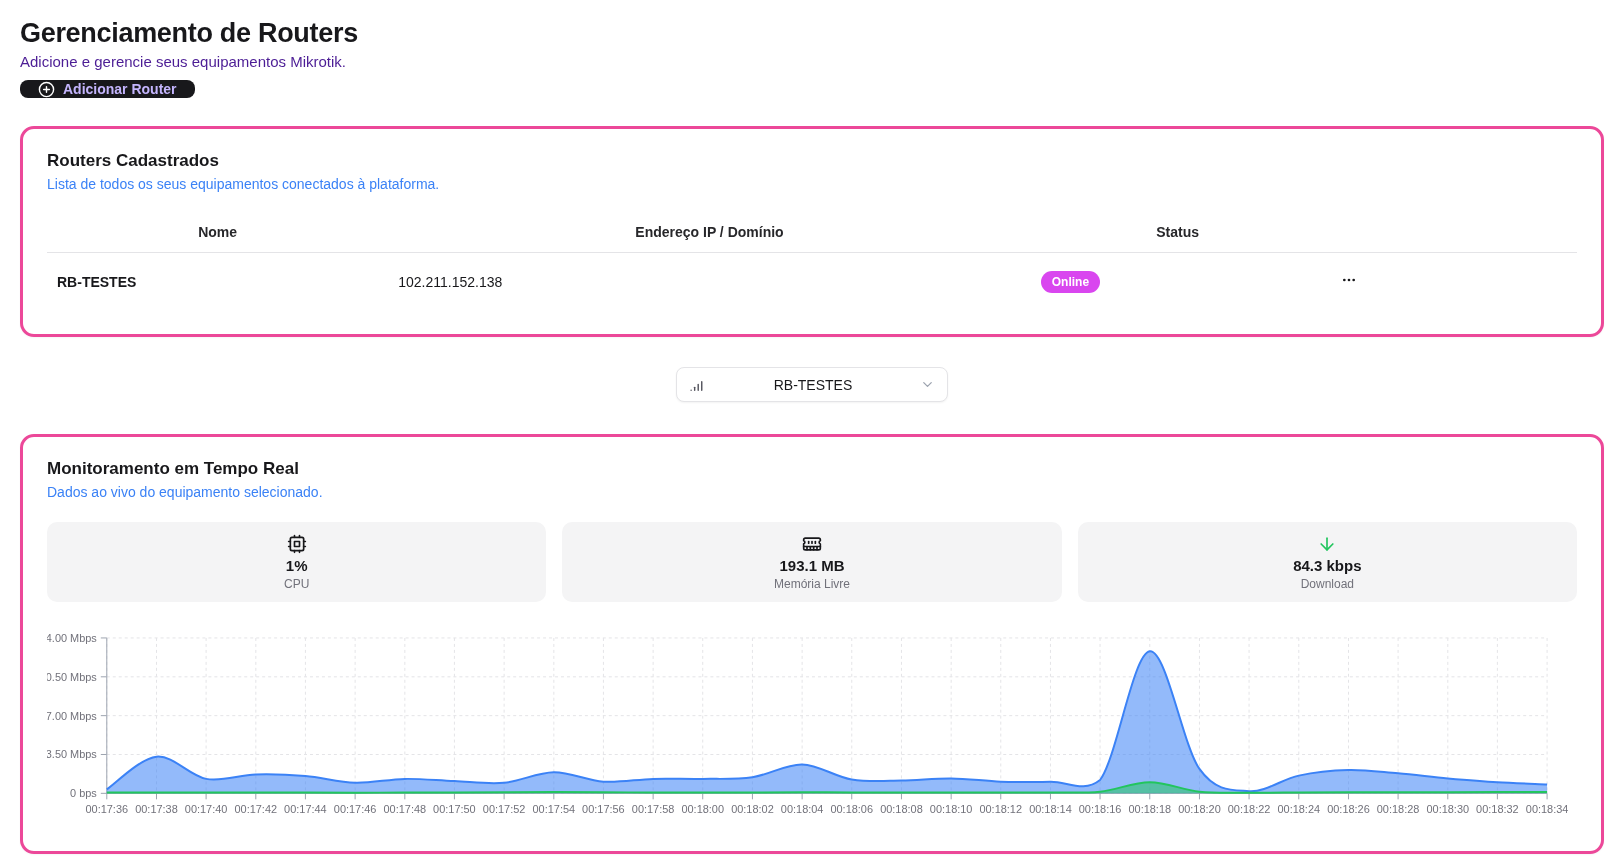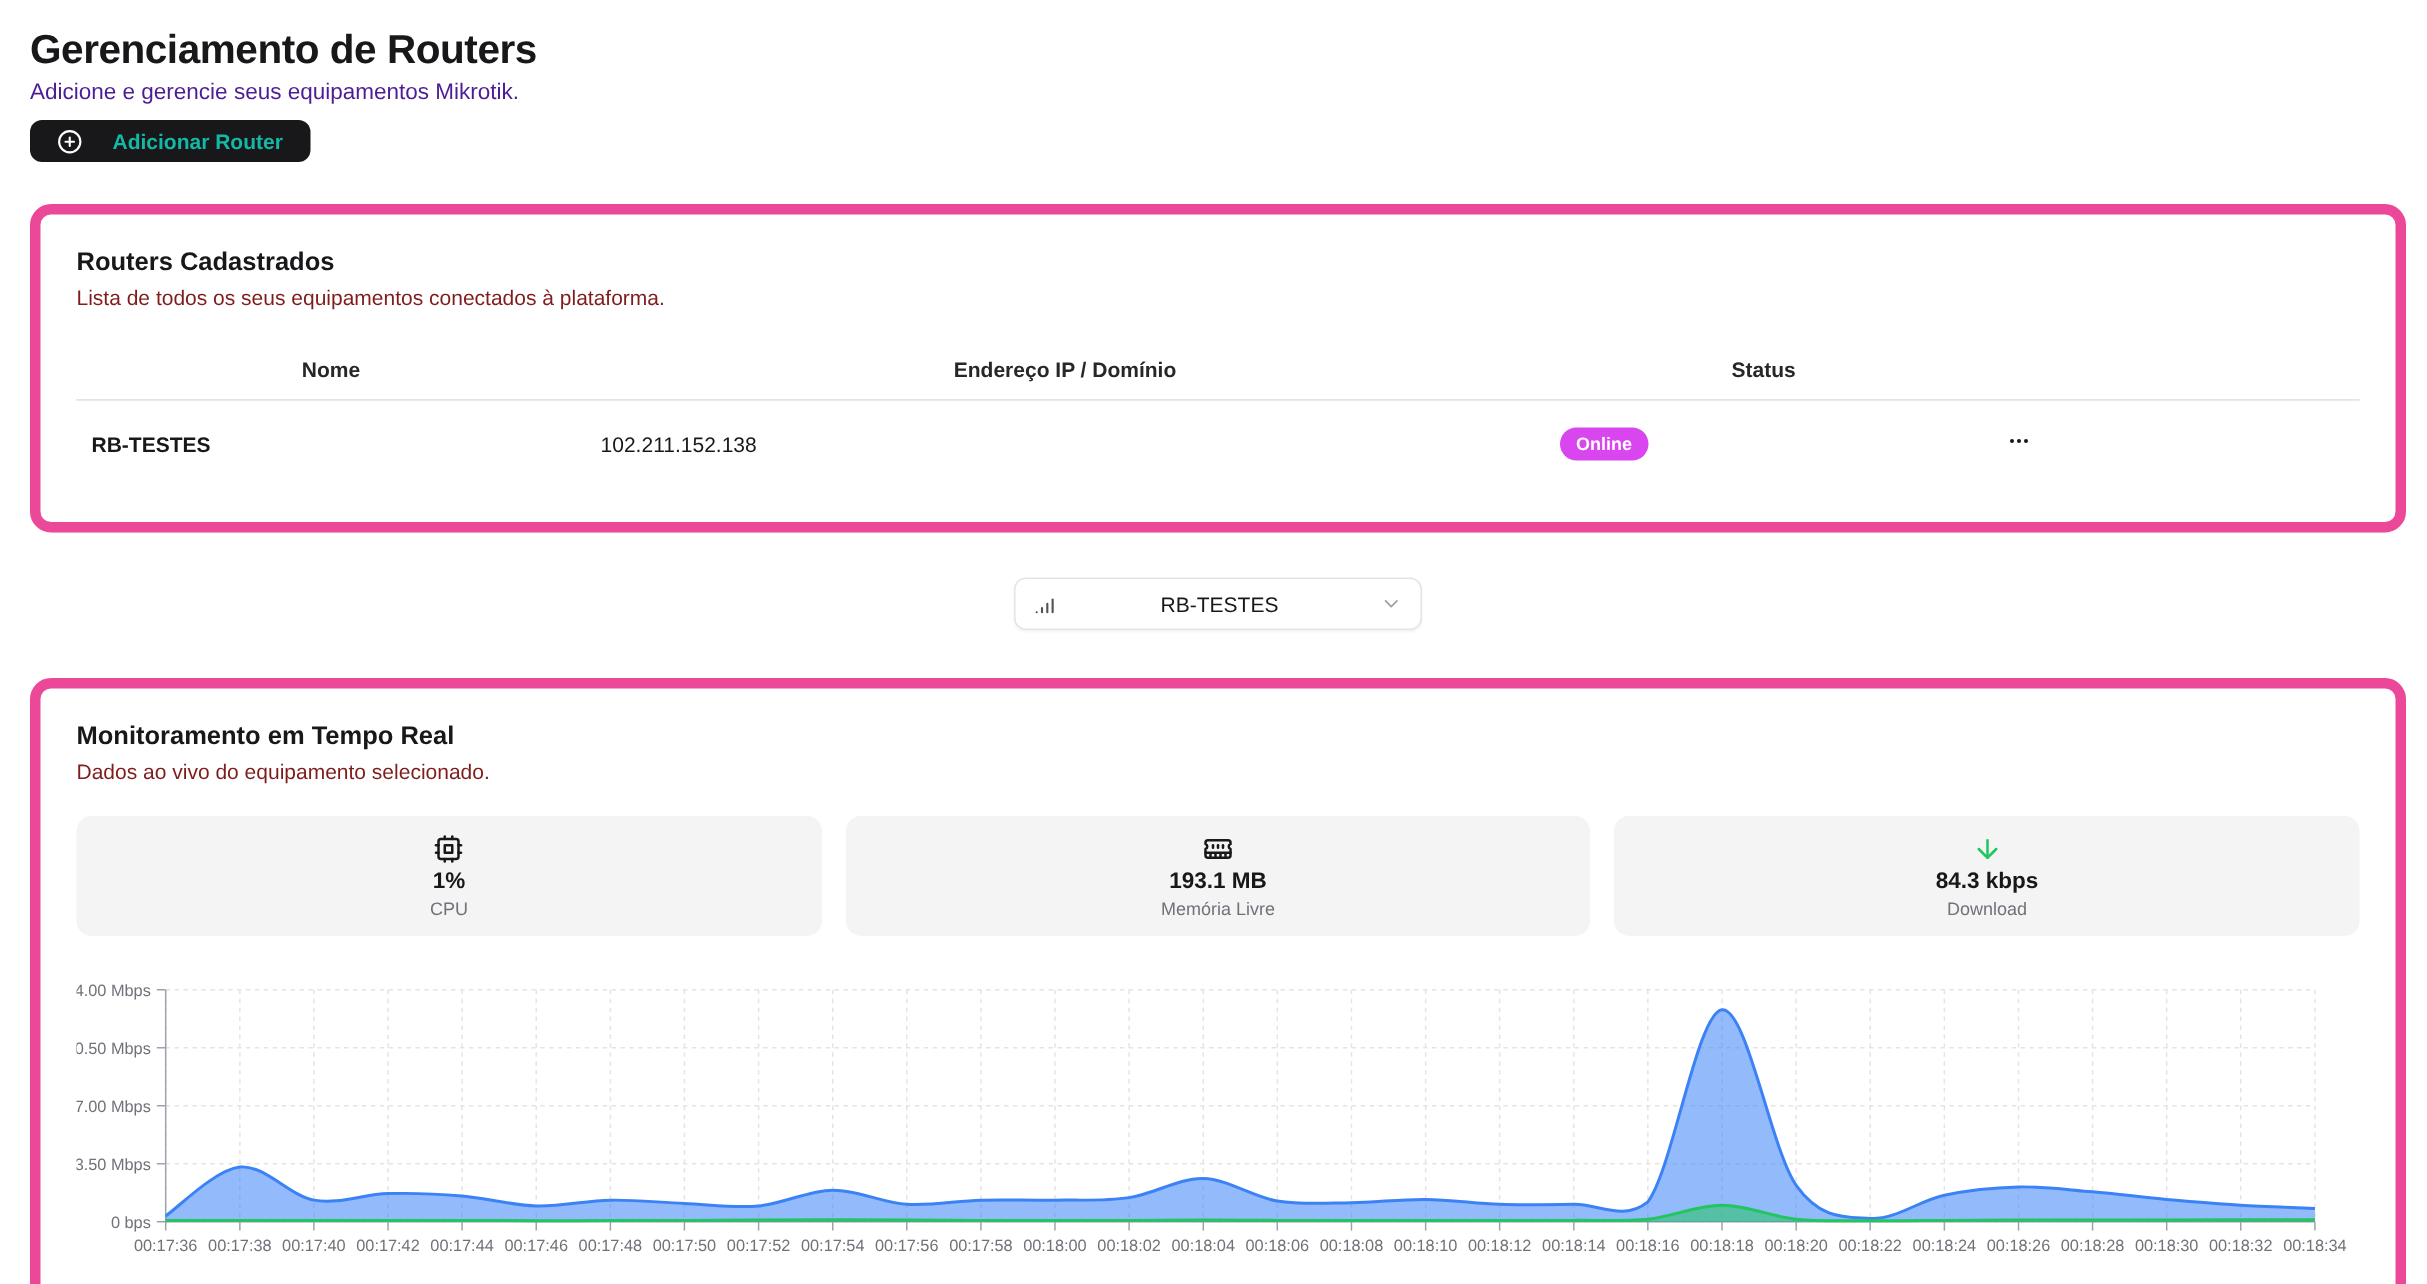--- a/index.html
+++ b/index.html
@@ -9,36 +9,36 @@
     font-family: "Liberation Sans", sans-serif; color: #18181b;
     overflow: hidden;
   }
   .page { padding: 16px 14px 0 20px; }
 
   
   .page-header { display:flex; justify-content:space-between; align-items:flex-start;flex-direction:column; }
   .page-header h1 { margin:2px 0 4px; font-size:27px; font-weight:700; letter-spacing:-0.3px; }
   .page-sub { margin:0; color:#4c1d95; font-size:15px; }
   .btn-dark {
-    display:flex; align-items:center; gap:20px; background:#18181b; color:#14b8a6;
-    border:none; border-radius:8px; padding:0 18px; height:28px; margin-top:10px;
+    display:flex; align-items:center; gap:8px; background:#18181b; color:#c4b5fd;
+    border:none; border-radius:8px; padding:0 18px; height:18px; margin-top:10px;
     font-family:"Liberation Sans",sans-serif; font-size:14px; font-weight:600; cursor:pointer;
   }
   .ic { display:inline-flex; align-items:center; justify-content:center; }
   .ic svg { display:block; }
 
   
   .card {
-    border:7px solid #ec4899; border-radius:14px; background:#fff;
+    border:3px solid #ec4899; border-radius:14px; background:#fff;
     padding:22px 24px 24px; box-shadow:0 1px 2px rgba(0,0,0,.04);
   }
   .card-routers { margin-top:28px; }
   .card-monitor { margin-top:32px; }
   .card h2 { margin:0 0 5px; font-size:17px; font-weight:700; }
-  .muted { margin:0; color:#7f1d1d; font-size:14px; }
+  .muted { margin:0; color:#3b82f6; font-size:14px; }
 
   
   table { width:100%; border-collapse:collapse; margin-top:20px; font-size:14px; }
   th { text-align:center; padding:12px 10px; font-weight:600; color:#27272a; border-bottom:1px solid #e4e4e7; }
   td { padding:17px 10px; vertical-align:middle; }
   .cell-name { font-weight:700; }
   .badge {
     display:inline-block; background:#d946ef; color:#fff; font-size:12px; font-weight:600;
     padding:3px 11px; border-radius:999px; line-height:16px;
   }

